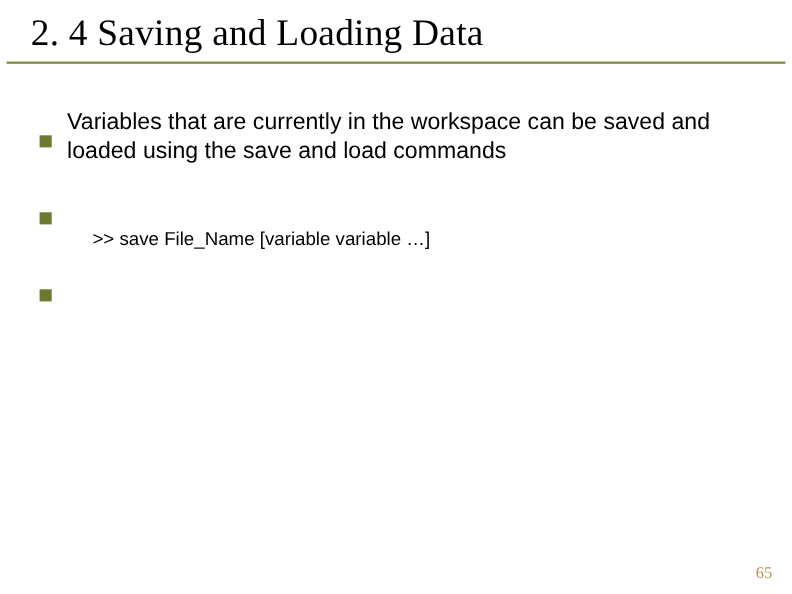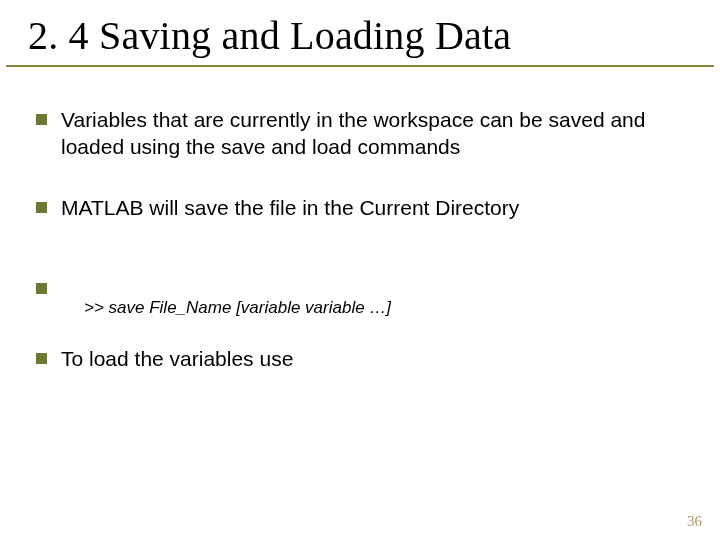--- a/index.html
+++ b/index.html
@@ -21,31 +21,31 @@
       padding: 0;
       position: relative;
     }
     .title-wrap {
       padding: 12px 22px 6px 22px;
       border-bottom: 2px solid #7a8a3a;
       margin: 0 6px;
     }
     .title {
       font-family: "Times New Roman", Times, serif;
-      font-size: 40px;
+      font-size: 34px;
       font-weight: 400;
       color: #000000;
       letter-spacing: 0.2px;
     }
     .content {
       padding: 40px 36px 0 36px;
     }
     .bullet-row {
       display: flex;
-      align-items: flex-start;
+      align-items: center;
       margin-bottom: 34px;
     }
     .bullet-row.tight {
       margin-bottom: 4px;
     }
     .bullet-icon {
       width: 11px;
       height: 11px;
       background: #6b7a2e;
       flex-shrink: 0;
@@ -56,21 +56,20 @@
       font-size: 21px;
       color: #000000;
       line-height: 1.28;
     }
     .code-line {
       font-size: 17px;
       color: #000000;
       padding-left: 48px;
       margin-bottom: 28px;
       margin-top: 2px;
-      font-style: italic;
     }
     .page-number {
       position: absolute;
       bottom: 10px;
       right: 18px;
       font-size: 15px;
       color: #b9925a;
       font-family: Georgia, serif;
     }
   </style>
@@ -83,32 +82,27 @@
     <h1 class="title">2. 4 Saving and Loading Data</h1>
   </div>
 
   <div class="content">
 
     <div class="bullet-row">
       <div class="bullet-icon"></div>
       <div class="bullet-text">Variables that are currently in the workspace can be saved and loaded using the save and load commands</div>
     </div>
 
-    <div class="bullet-row" style="margin-bottom:54px;">
-      <div class="bullet-icon"></div>
-      <div class="bullet-text">MATLAB will save the file in the Current Directory</div>
-    </div>
 
     <div class="bullet-row tight">
       <div class="bullet-icon"></div>
     </div>
     <div class="code-line">&gt;&gt; save File_Name [variable variable …]</div>
 
     <div class="bullet-row tight">
       <div class="bullet-icon"></div>
-      <div class="bullet-text">To load the variables use</div>
     </div>
 
   </div>
 
-  <div class="page-number">36</div>
+  <div class="page-number">65</div>
 
 </div>
 
 </body></html>

